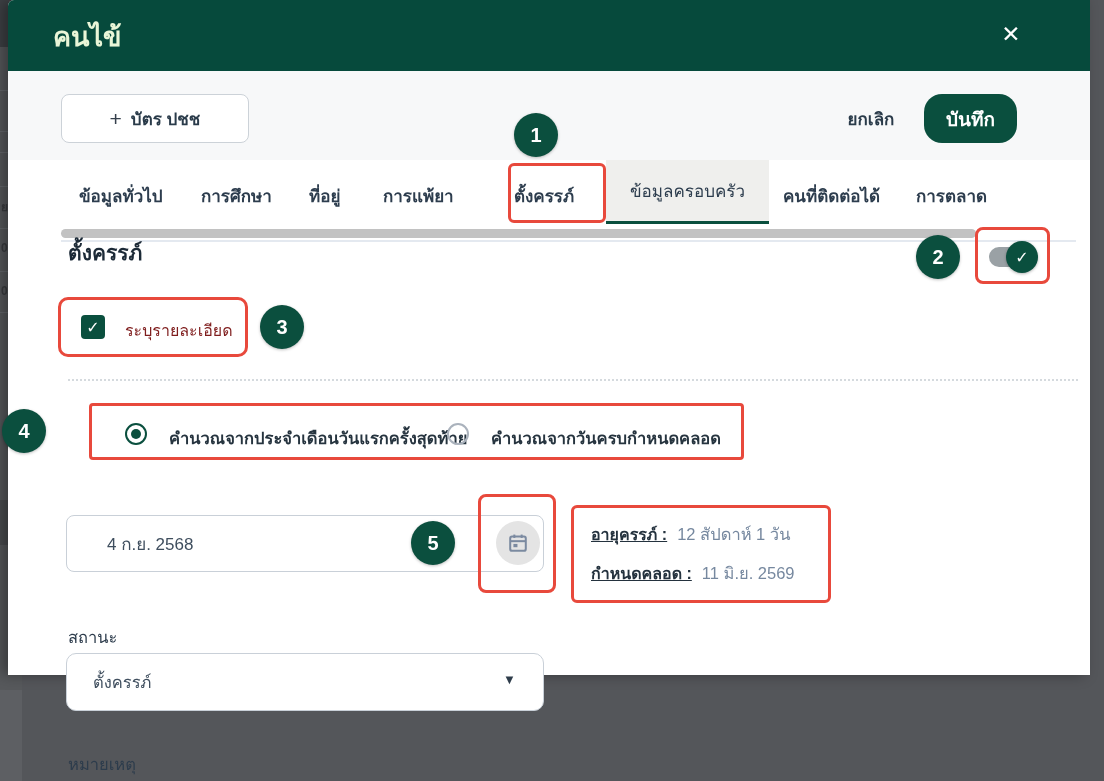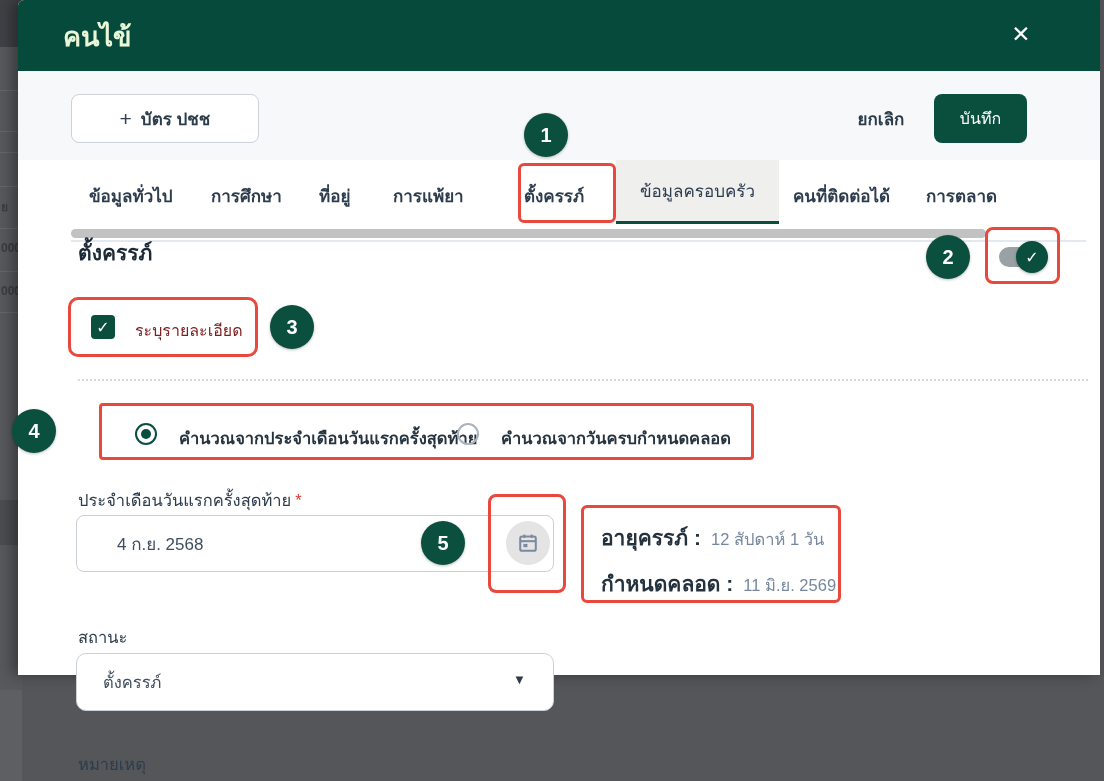--- a/index.html
+++ b/index.html
@@ -10,39 +10,39 @@
   
   .bg-strip { position:absolute; left:0; top:0; width:22px; height:781px; background:#57595c; overflow:hidden; }
   .bg-topband { position:absolute; left:0; top:0; width:22px; height:47px; background:#3e4145; }
   .bg-sep { position:absolute; left:0; width:22px; height:1px; background:#65686c; }
   .bg-band-dark { position:absolute; left:0; width:22px; background:#4b4d50; }
   .bg-band-light { position:absolute; left:0; width:22px; background:#5d5f63; }
   .bg-frag { position:absolute; left:1px; width:21px; overflow:hidden; color:#3b3d40;
     font-size:12px; font-weight:700; white-space:nowrap; }
 
   
-  .modal { position:absolute; left:18px; top:0; width:1082px; height:675px; background:#ffffff;
+  .modal { position:absolute; left:8px; top:0; width:1082px; height:675px; background:#ffffff;
     border-radius:6px 0 0 0; box-shadow:-6px 0 14px rgba(0,0,0,.35); }
 
   .mheader { position:absolute; left:0; top:0; width:1082px; height:71px; background:#064a3c;
     border-radius:6px 0 0 0; }
   .mtitle { position:absolute; left:45px; top:15px; font-size:27px; font-weight:700; color:#e9f6d8; }
   .mclose { position:absolute; left:986px; top:17px; width:34px; height:34px; display:flex;
     align-items:center; justify-content:center; color:#ffffff; font-size:23px; font-weight:400;
     cursor:pointer; background:none; border:none; }
 
   .actionbar { position:absolute; left:0; top:71px; width:1082px; height:89px; background:#f7f8f9; }
   .idcard-btn { position:absolute; left:53px; top:23px; width:188px; height:49px; background:#ffffff;
     border:1px solid #ccd2d8; border-radius:8px; display:flex; align-items:center; justify-content:center;
     gap:9px; color:#2a3b4a; font-size:17px; font-weight:700; cursor:pointer; }
   .idcard-btn .plus { font-size:21px; font-weight:400; color:#36414d; }
   .cancel-link { position:absolute; left:828px; top:34px; width:70px; text-align:center; color:#2a3b4a;
     font-size:17px; font-weight:700; cursor:pointer; background:none; border:none; }
   .save-btn { position:absolute; left:916px; top:23px; width:93px; height:49px; background:#0a4f3e;
-    border:none; border-radius:8px; color:#ffffff; font-size:16px; font-weight:400; cursor:pointer; }
+    border:none; border-radius:18px; color:#ffffff; font-size:19px; font-weight:700; cursor:pointer; }
 
   
   .tabrow { position:absolute; left:0; top:160px; width:1082px; height:67px; background:#ffffff;padding-left:20px; }
   .tab { position:absolute; top:22px; font-size:17px; font-weight:700; color:#2d3d4e; cursor:pointer; }
   .tab-active-block { position:absolute; left:598px; top:0; width:163px; height:64px; background:#efefed;
     border-bottom:3px solid #0a4f3e; display:flex; align-items:center; justify-content:center;
     font-size:17px; font-weight:400; color:#2d3d4e; cursor:pointer; }
   .scroll-thumb { position:absolute; left:53px; top:229px; width:915px; height:9px; background:#c2c2c2;
     border-radius:5px; cursor:pointer; }
   .scroll-track { position:absolute; left:53px; top:240px; width:1015px; height:2px; background:#e4e9f0; }
@@ -77,21 +77,21 @@
   .req { color:#e03b2f; margin-left:4px; }
 
   .text-input { position:absolute; left:58px; top:515px; width:478px; height:57px; background:#ffffff;
     border:1px solid #c9d0d8; border-radius:8px; display:flex; align-items:center; padding-left:40px;
     font-size:17px; color:#3f4e5e; cursor:text; }
   .cal-btn { position:absolute; left:488px; top:521px; width:44px; height:44px; border-radius:50%;
     background:#e4e4e4; border:none; display:flex; align-items:center; justify-content:center; cursor:pointer; }
 
   .summary-box { position:absolute; left:563px; top:505px; width:260px; height:98px; padding:16px 20px 0 20px; }
   .sum-row { display:flex; align-items:baseline; gap:10px; margin-bottom:13px; }
-  .sum-label { font-size:21px; font-weight:700; color:#24323e; white-space:nowrap; }
+  .sum-label { font-size:16px; font-weight:700; color:#24323e; white-space:nowrap;text-decoration:underline; }
   .sum-value { font-size:16.5px; color:#76889f; white-space:nowrap; }
 
   .select-box { position:absolute; left:58px; top:653px; width:478px; height:58px; background:#ffffff;
     border:1px solid #c9d0d8; border-radius:10px; display:flex; align-items:center; padding-left:26px;
     font-size:16.5px; color:#3f4e5e; cursor:pointer; }
   .select-caret { position:absolute; left:495px; top:672px; font-size:13px; color:#2e3c4a; }
 
   
   .ann-box { position:absolute; border:3px solid #e8493c; background:transparent; pointer-events:none; }
   .ann-1 { left:500px; top:163px; width:98px; height:60px; border-radius:6px; }
@@ -169,23 +169,20 @@
     <div class="checkbox">✓</div>
     <div class="checkbox-label">ระบุรายละเอียด</div>
 
     <div class="dotted-div"></div>
 
     <div class="radio sel"></div>
     <div class="radio-label l1">คำนวณจากประจำเดือนวันแรกครั้งสุดท้าย</div>
     <div class="radio unsel"></div>
     <div class="radio-label l2">คำนวณจากวันครบกำหนดคลอด</div>
 
-    <div class="field-label" style="top:487px">
-      <span>ประจำเดือนวันแรกครั้งสุดท้าย</span><span class="req">*</span>
-    </div>
     <div class="text-input">4 ก.ย. 2568</div>
     <button class="cal-btn">
       <svg width="22" height="22" viewBox="0 0 24 24">
         <rect x="3.5" y="5" width="17" height="15.5" rx="2" fill="none" stroke="#7b8aa0" stroke-width="2.2"></rect>
         <line x1="3.5" y1="10" x2="20.5" y2="10" stroke="#7b8aa0" stroke-width="2.2"></line>
         <line x1="8" y1="2.8" x2="8" y2="6.5" stroke="#7b8aa0" stroke-width="2.2"></line>
         <line x1="16" y1="2.8" x2="16" y2="6.5" stroke="#7b8aa0" stroke-width="2.2"></line>
         <rect x="7" y="13" width="4.4" height="3.6" fill="#7b8aa0"></rect>
       </svg>
     </button>

